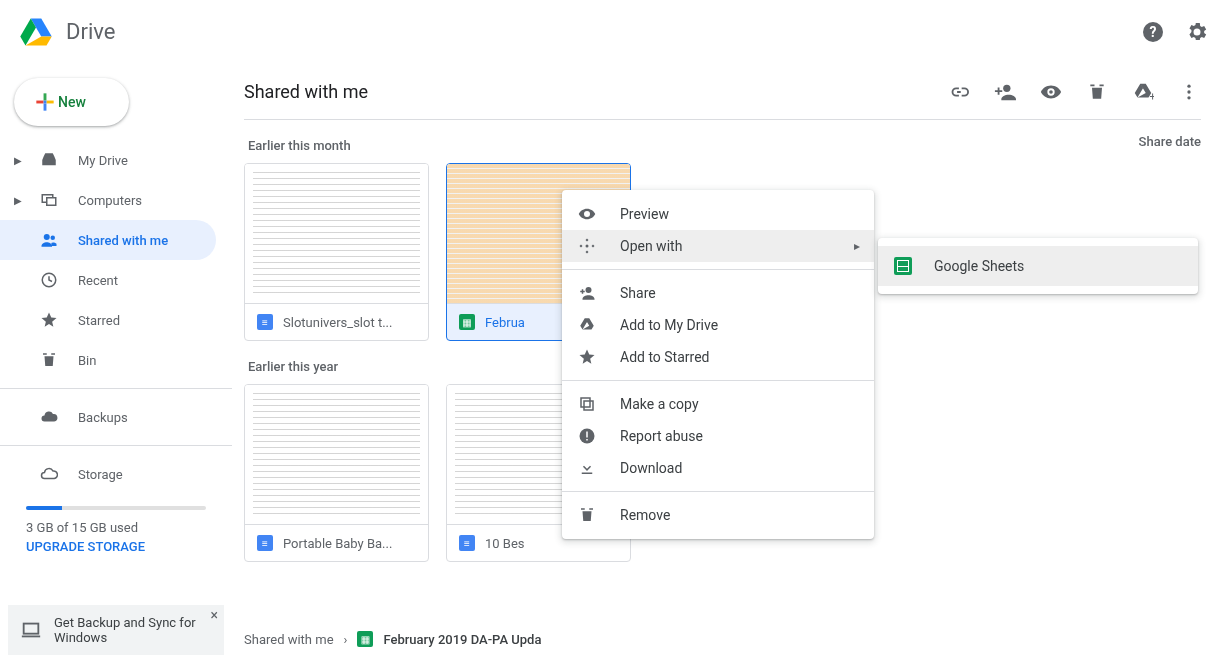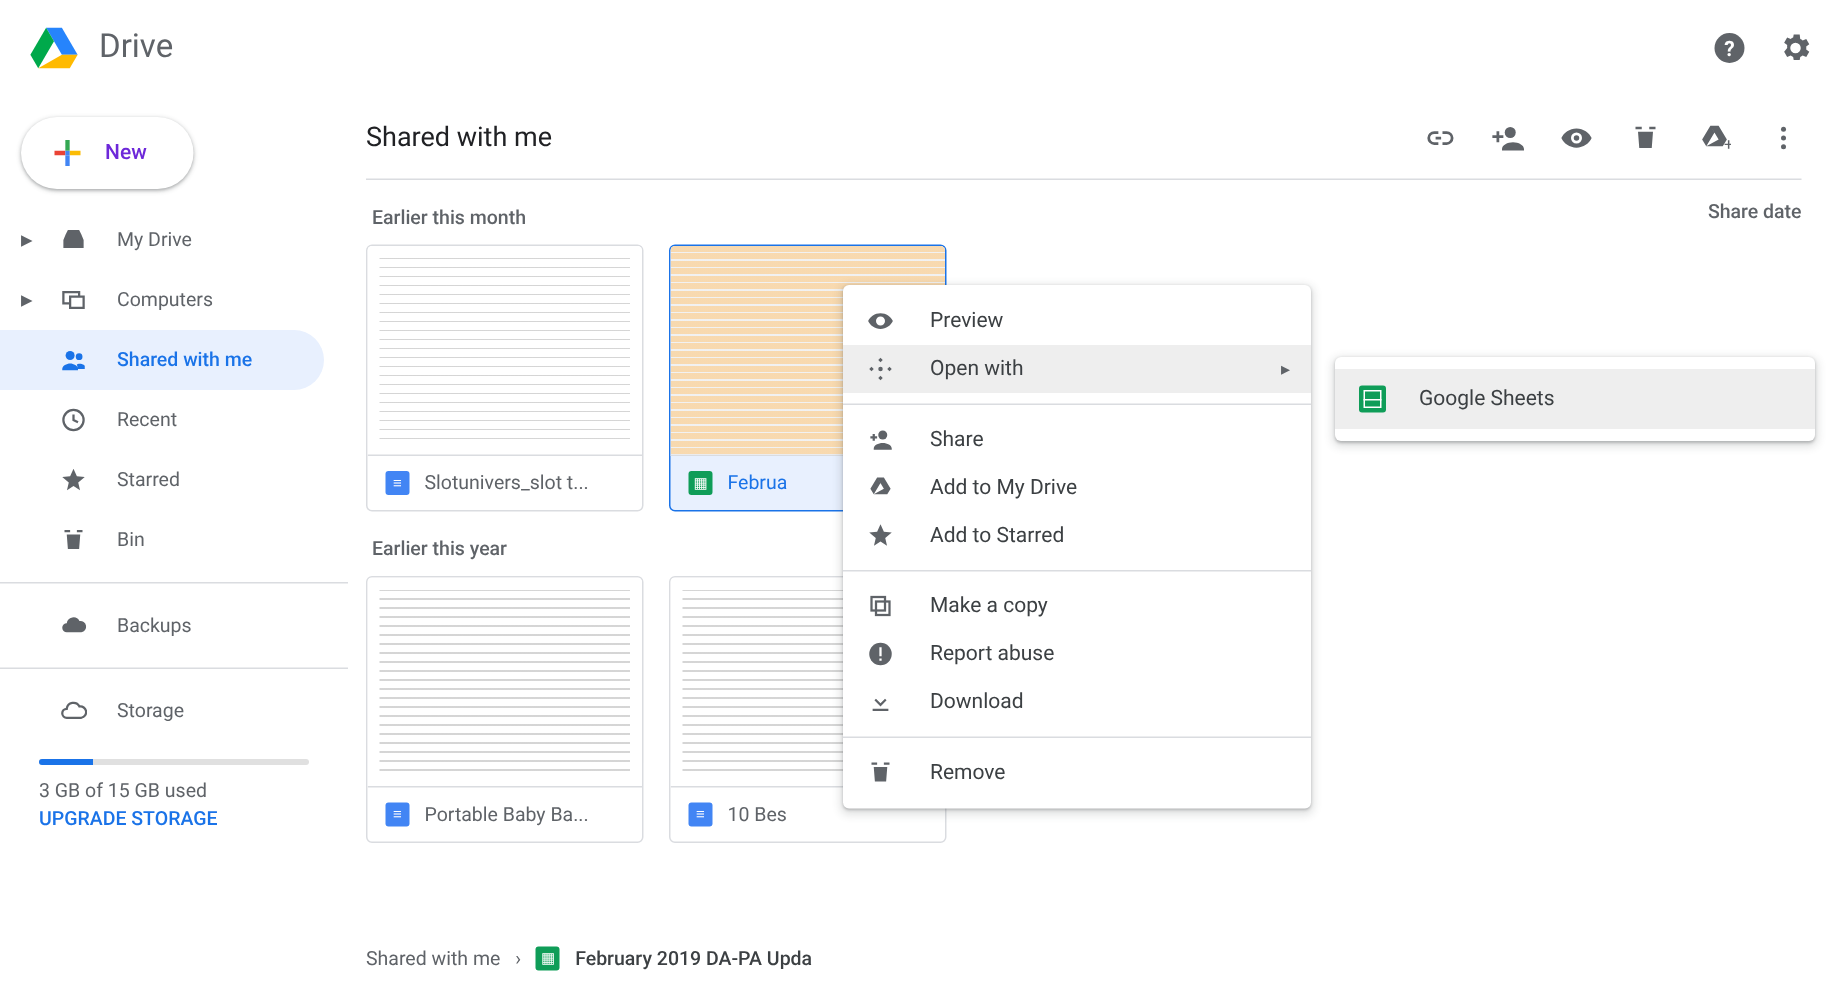--- a/index.html
+++ b/index.html
@@ -14,21 +14,21 @@
 .search-bar { flex: 1; max-width: 720px; background: #f1f3f4; border-radius: 8px; height: 46px; display:flex; align-items:center; padding: 0 14px; gap: 12px; color:#5f6368; position:relative; }
 .search-bar input { border:none; background:transparent; outline:none; flex:1; font-size:16px; color:#202124; }
 .search-caret { position:absolute; right:14px; }
 
 .header-icons { display:flex; align-items:center; gap:20px; margin-left:auto; padding-left:40px; color:#5f6368;}
 .hicon { width:24px; height:24px; display:flex; align-items:center; justify-content:center; cursor:pointer;}
 
 .layout { display:flex; height: calc(655px - 64px); }
 
 .sidebar { width: 232px; padding-top: 8px; position:relative; display:flex; flex-direction:column;}
-.new-btn { margin: 6px 8px 14px 14px; width: 115px; height: 48px; border-radius: 24px; background:#fff; box-shadow: 0 1px 2px rgba(60,64,67,.3), 0 1px 3px 1px rgba(60,64,67,.15); display:flex; align-items:center; gap:12px; padding:0 18px; cursor:pointer; font-size:14px; color:#6d28d9; font-weight:500;}
+.new-btn { margin: 6px 8px 14px 14px; width: 115px; height: 48px; border-radius: 24px; background:#fff; box-shadow: 0 1px 2px rgba(60,64,67,.3), 0 1px 3px 1px rgba(60,64,67,.15); display:flex; align-items:center; padding:0 18px; cursor:pointer; font-size:14px; color:#15803d; font-weight:500;}
 
 .nav-item { display:flex; align-items:center; gap:18px; height:40px; padding: 0 12px 0 14px; font-size:13px; color:#5f6368; border-radius: 0 20px 20px 0; margin-right:16px; cursor:pointer;}
 .nav-item.active { background:#e8f0fe; color:#1a73e8; font-weight:500;}
 .nav-item .ico { width:20px; text-align:center; color:#5f6368;}
 .nav-item.active .ico { color:#1a73e8; }
 .nav-item .tri { width:8px; color:#5f6368; font-size:10px;}
 .nav-item .notri { width:8px;}
 .nav-item .lbl { flex:1; }
 
 .sep { height:1px; background:#dadce0; margin:8px 0;}
@@ -68,21 +68,21 @@
 
 
 .context-menu { position:absolute; left:562px; top:190px; width:312px; background:#fff; border-radius:4px; box-shadow:0 2px 6px 2px rgba(60,64,67,.15),0 1px 2px rgba(60,64,67,.3); padding:8px 0; z-index:50;}
 .menu-item { display:flex; align-items:center; height:32px; padding:0 16px; gap:22px; font-size:14px; color:#3c4043; cursor:pointer; position:relative;}
 .menu-item.disabled { color:#9aa0a6; cursor:default;}
 .menu-item .mico { width:20px; text-align:center; color:#5f6368;}
 .menu-item.highlight { background:#eee;}
 .menu-item .arrow { position:absolute; right:14px; color:#5f6368; font-size:12px;}
 .menu-sep { height:1px; background:#dadce0; margin:7px 0;}
 
-.submenu { position:absolute; left:878px; top:238px; width:320px; background:#fff; border-radius:4px; box-shadow:0 2px 6px 2px rgba(60,64,67,.15),0 1px 2px rgba(60,64,67,.3); padding:8px 0; z-index:60;margin-left:12px;}
+.submenu { position:absolute; left:878px; top:238px; width:320px; background:#fff; border-radius:4px; box-shadow:0 2px 6px 2px rgba(60,64,67,.15),0 1px 2px rgba(60,64,67,.3); padding:8px 0; z-index:60;}
 .submenu .menu-item { height:40px;}
 .submenu .menu-item.highlight { background:#eee;}
 .sheets-icon { width:18px; height:18px; background:#0f9d58; border-radius:2px; display:inline-block; position:relative;}
 .sheets-icon::after { content:""; position:absolute; inset:3px; border:1px solid #fff;}
 .sheets-icon::before { content:""; position:absolute; left:3px; right:3px; top:50%; height:1px; background:#fff;}
 
 svg { display:block;}
 
 .plus-svg { width:26px; height:26px;}
 </style>
@@ -211,20 +211,30 @@
       <span class="lbl">Storage</span>
     </div>
     <div class="storage-block">
       <div class="storage-bar">
           <div class="storage-fill"></div>
         </div>
       <div>3 GB of 15 GB used</div>
       <span class="upgrade-link">UPGRADE STORAGE</span>
     </div>
 
+    <div class="backup-promo">
+      <span>
+          <svg width="22" height="22" viewBox="0 0 24 24" fill="none" stroke="#5f6368" stroke-width="2">
+            <rect x="4" y="5" width="16" height="11"></rect>
+            <path d="M2 19h20"></path>
+          </svg>
+        </span>
+      <span>Get Backup and Sync for Windows</span>
+      <span class="close">×</span>
+    </div>
   </div>
 
   <div class="main">
     <div class="page-title-row">
       <div class="page-title">Shared with me</div>
       <div class="action-icons">
         <span class="hicon">
             <svg width="22" height="22" viewBox="0 0 24 24" fill="#5f6368">
               <path d="M3.9 12a5 5 0 015-5h3v2h-3a3 3 0 000 6h3v2h-3a5 5 0 01-5-5zm6-1h4v2h-4zm5-4h3a5 5 0 010 10h-3v-2h3a3 3 0 000-6h-3z"></path>
             </svg>

